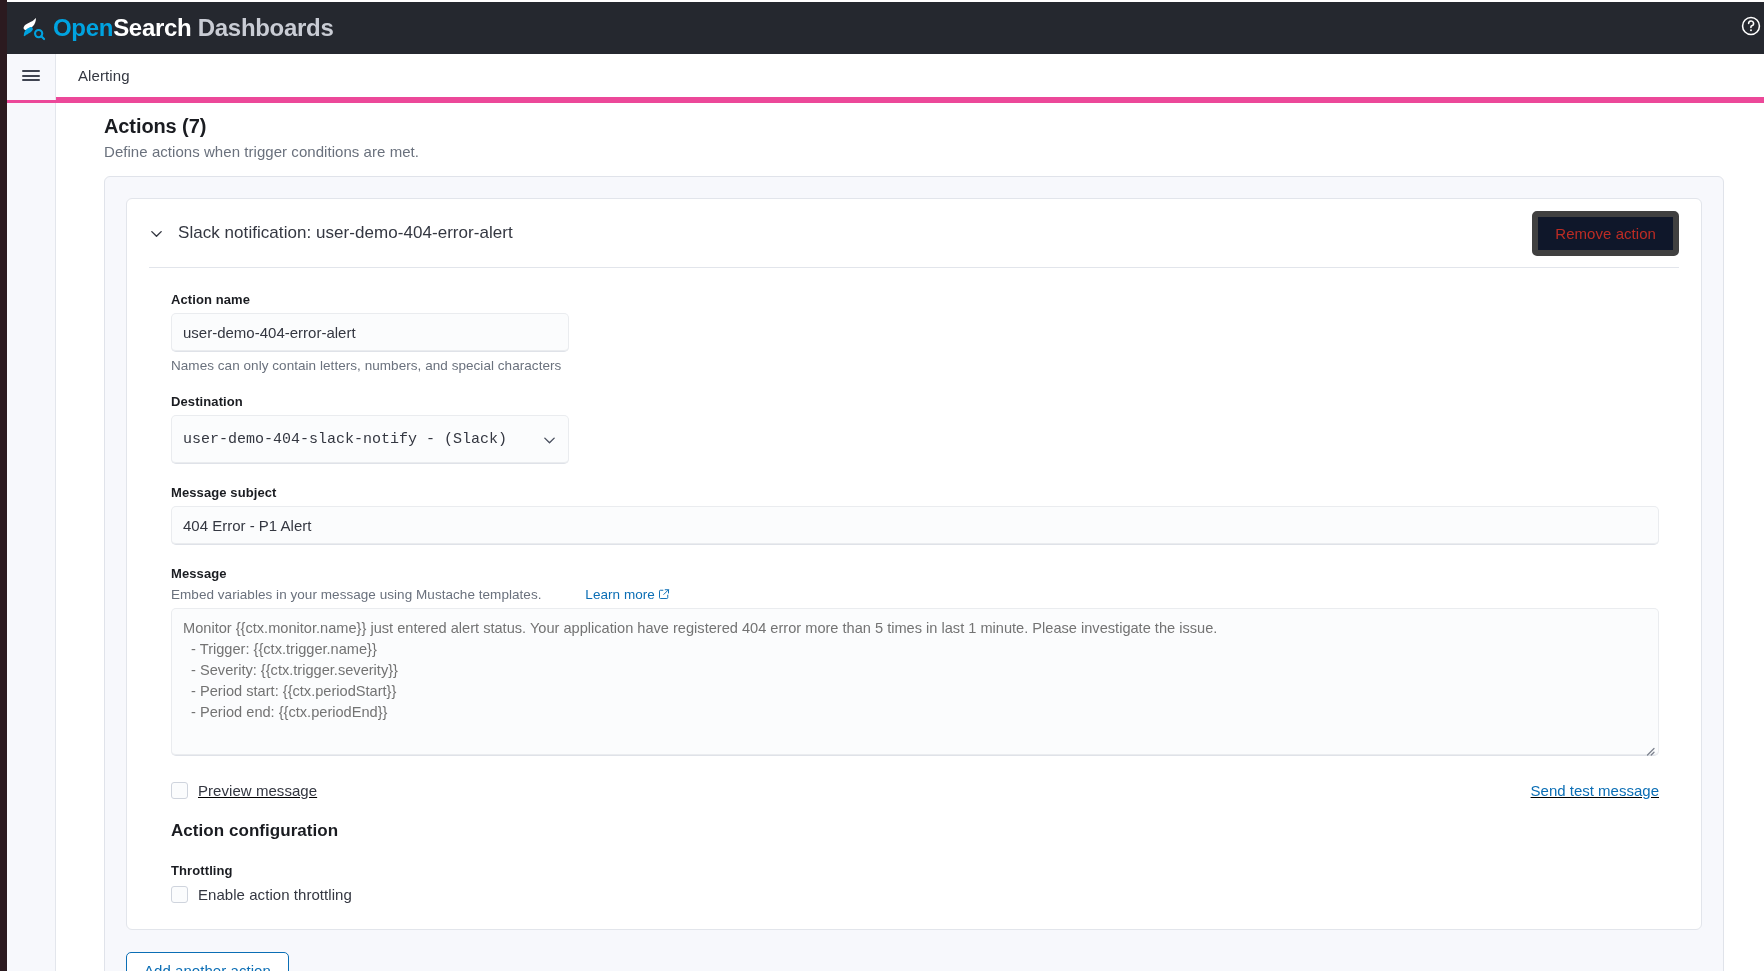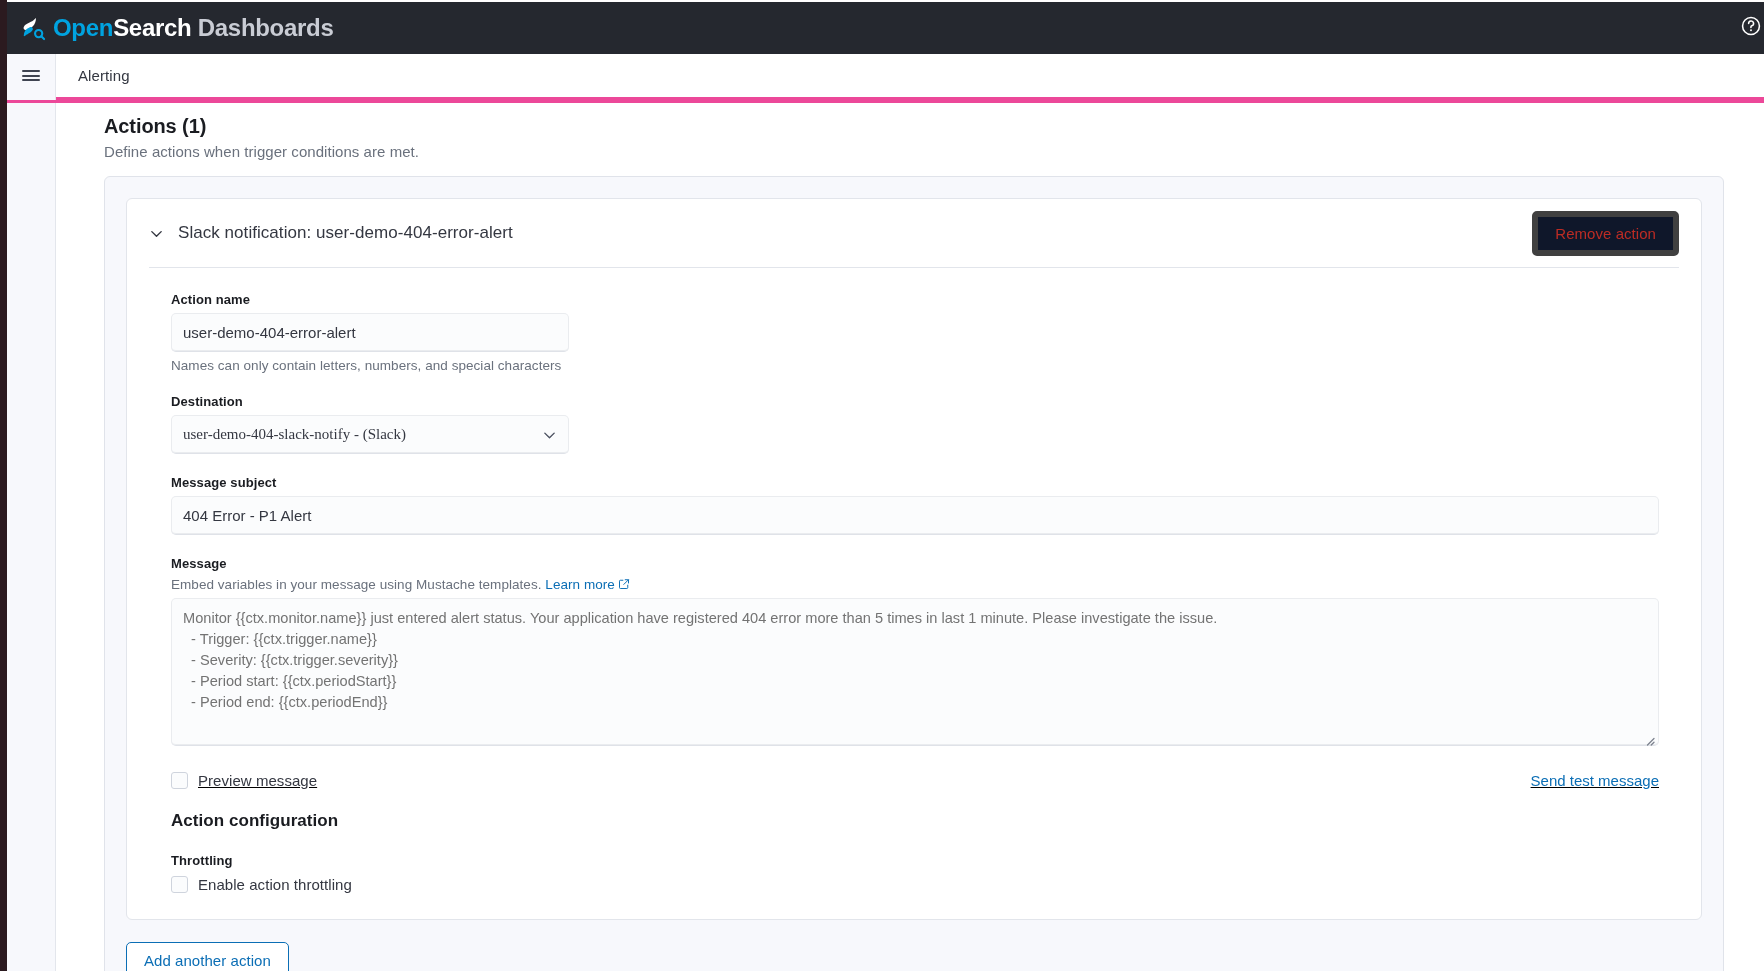--- a/index.html
+++ b/index.html
@@ -193,38 +193,39 @@
 
   
   .select-shell { position: relative; width: 398px; }
   .select-shell select {
     -webkit-appearance: none; appearance: none;
     background: #fbfcfd;
     border: none;
     border-bottom: 1px solid #dfe2e8;
     box-shadow: 0 0 0 1px rgba(20,30,60,0.07) inset;
     border-radius: 5px;
-    height: 39px; width: 100%;
+    height: 49px; width: 100%;
     font-size: 15px; color: #343741;
     padding: 0 34px 0 12px;
-    font-family: Liberation Serif, serif;
+    font-family: Liberation Mono, monospace;
     outline: none; cursor: pointer;
   }
   .select-caret {
     position: absolute; right: 12px; top: 50%;
     transform: translateY(-50%);
     pointer-events: none;
   }
 
   .row-gap { height: 21px; }
 
   
   .link-blue {
     color: #0b6eb5; text-decoration: none;
     cursor: pointer;
+    margin-left: 40px;
   }
   .ext-icon { vertical-align: -1px; margin-left: 3px; }
 
   
   #message-textarea-wrap { position: relative; width: 1488px; max-width: 100%; }
   #message-textarea {
     background: #fbfcfd;
     border: none;
     border-bottom: 1px solid #dfe2e8;
     box-shadow: 0 0 0 1px rgba(20,30,60,0.07) inset;
@@ -336,21 +337,21 @@
   <div id="crumb-divider"></div>
   <span id="breadcrumb">Alerting</span>
 </div>
 
 <div id="nav-strip"></div>
 
 <div id="page-body">
   <div id="content-wrap">
 
     <div id="section-head">
-      <h2 id="section-title">Actions (1)</h2>
+      <h2 id="section-title">Actions (7)</h2>
       <p id="section-sub">Define actions when trigger conditions are met.</p>
     </div>
 
     <div id="actions-panel">
 
       <div id="action-card">
 
         <div id="card-head">
           <button id="accordion-toggle">
             <svg id="chevron-down-icon" width="15" height="15" viewBox="0 0 16 16" aria-hidden="true">

